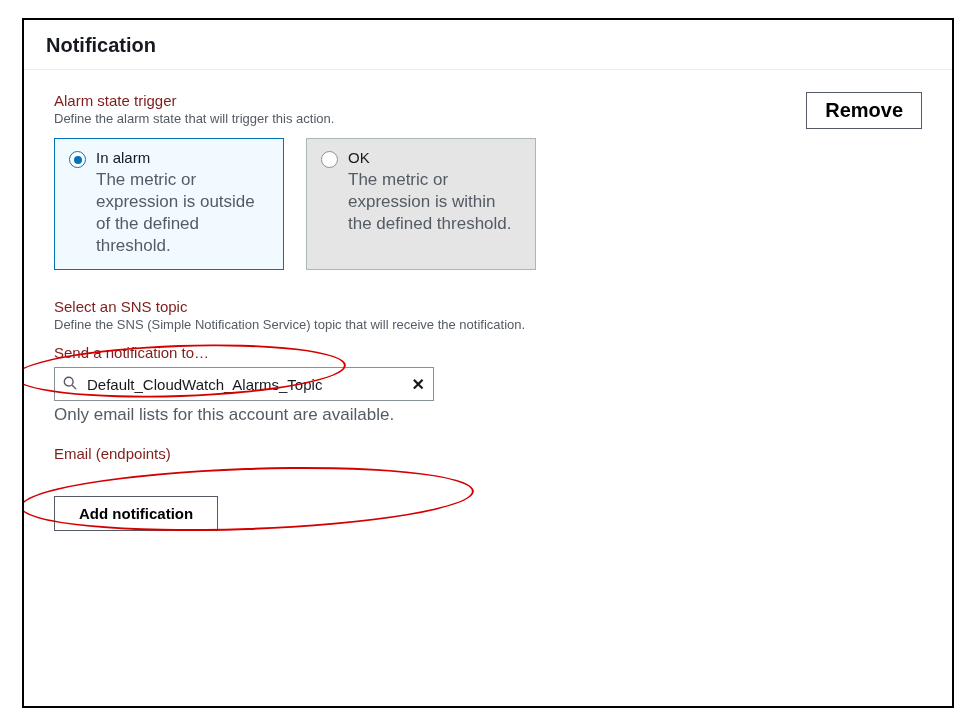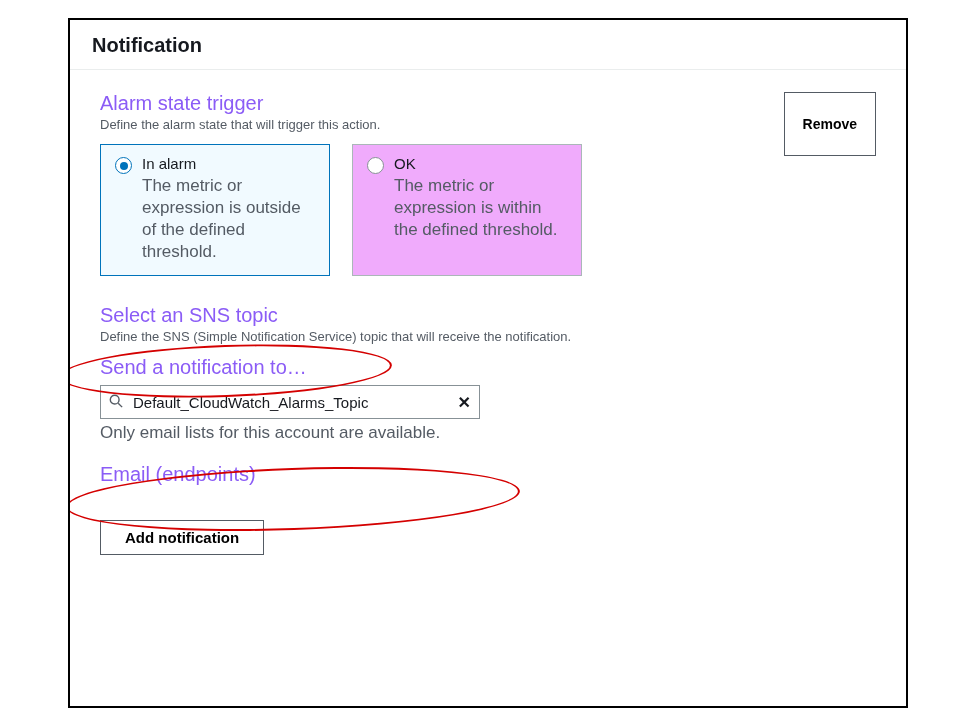--- a/index.html
+++ b/index.html
@@ -6,21 +6,21 @@
     margin: 0;
     padding: 0;
     width: 976px;
     height: 728px;
     background: #fff;
     font-family: "Amazon Ember", "Helvetica Neue", Arial, sans-serif;
     color: #16191f;
   }
   .frame {
     border: 2px solid #000;
-    width: 840px;
+    width: 932px;
     height: 690px;
     margin: 18px auto;
     box-sizing: border-box;
     position: relative;
     overflow: hidden;
   }
   .header {
     padding: 14px 22px 12px 22px;
     border-bottom: 1px solid #eaeded;
   }
@@ -32,50 +32,50 @@
   .body {
     padding: 22px 30px 10px 30px;
     position: relative;
   }
   .remove-btn {
     position: absolute;
     top: 22px;
     right: 30px;
     border: 1.5px solid #545b64;
     background: #fff;
-    font-size: 14px;
-    font-weight: 700;
-    padding: 23px 18px;
+    font-size: 20px;
+    font-weight: 700;
+    padding: 6px 18px;
     cursor: pointer;
   }
   .sect-title {
-    font-size: 20px;
+    font-size: 15px;
     font-weight: 400;
     margin: 0;
-    color: #8b5cf6;
+    color: #7f1d1d;
   }
   .sect-desc {
     font-size: 13px;
     color: #545b64;
     margin: 2px 0 12px 0;
   }
   .trigger-row {
     display: flex;
     gap: 22px;
     margin-bottom: 28px;
   }
   .trigger-card {
     border: 1.2px solid #aab7b8;
     padding: 10px 14px 12px 14px;
     width: 230px;
     box-sizing: border-box;
     display: flex;
     align-items: flex-start;
     cursor: pointer;
-    background: #f0abfc;
+    background: #e5e5e5;
   }
   .trigger-card.selected {
     border: 1.5px solid #0073bb;
     background: #f1faff;
   }
   .radio {
     width: 15px;
     height: 15px;
     border-radius: 50%;
     border: 1.5px solid #879196;

